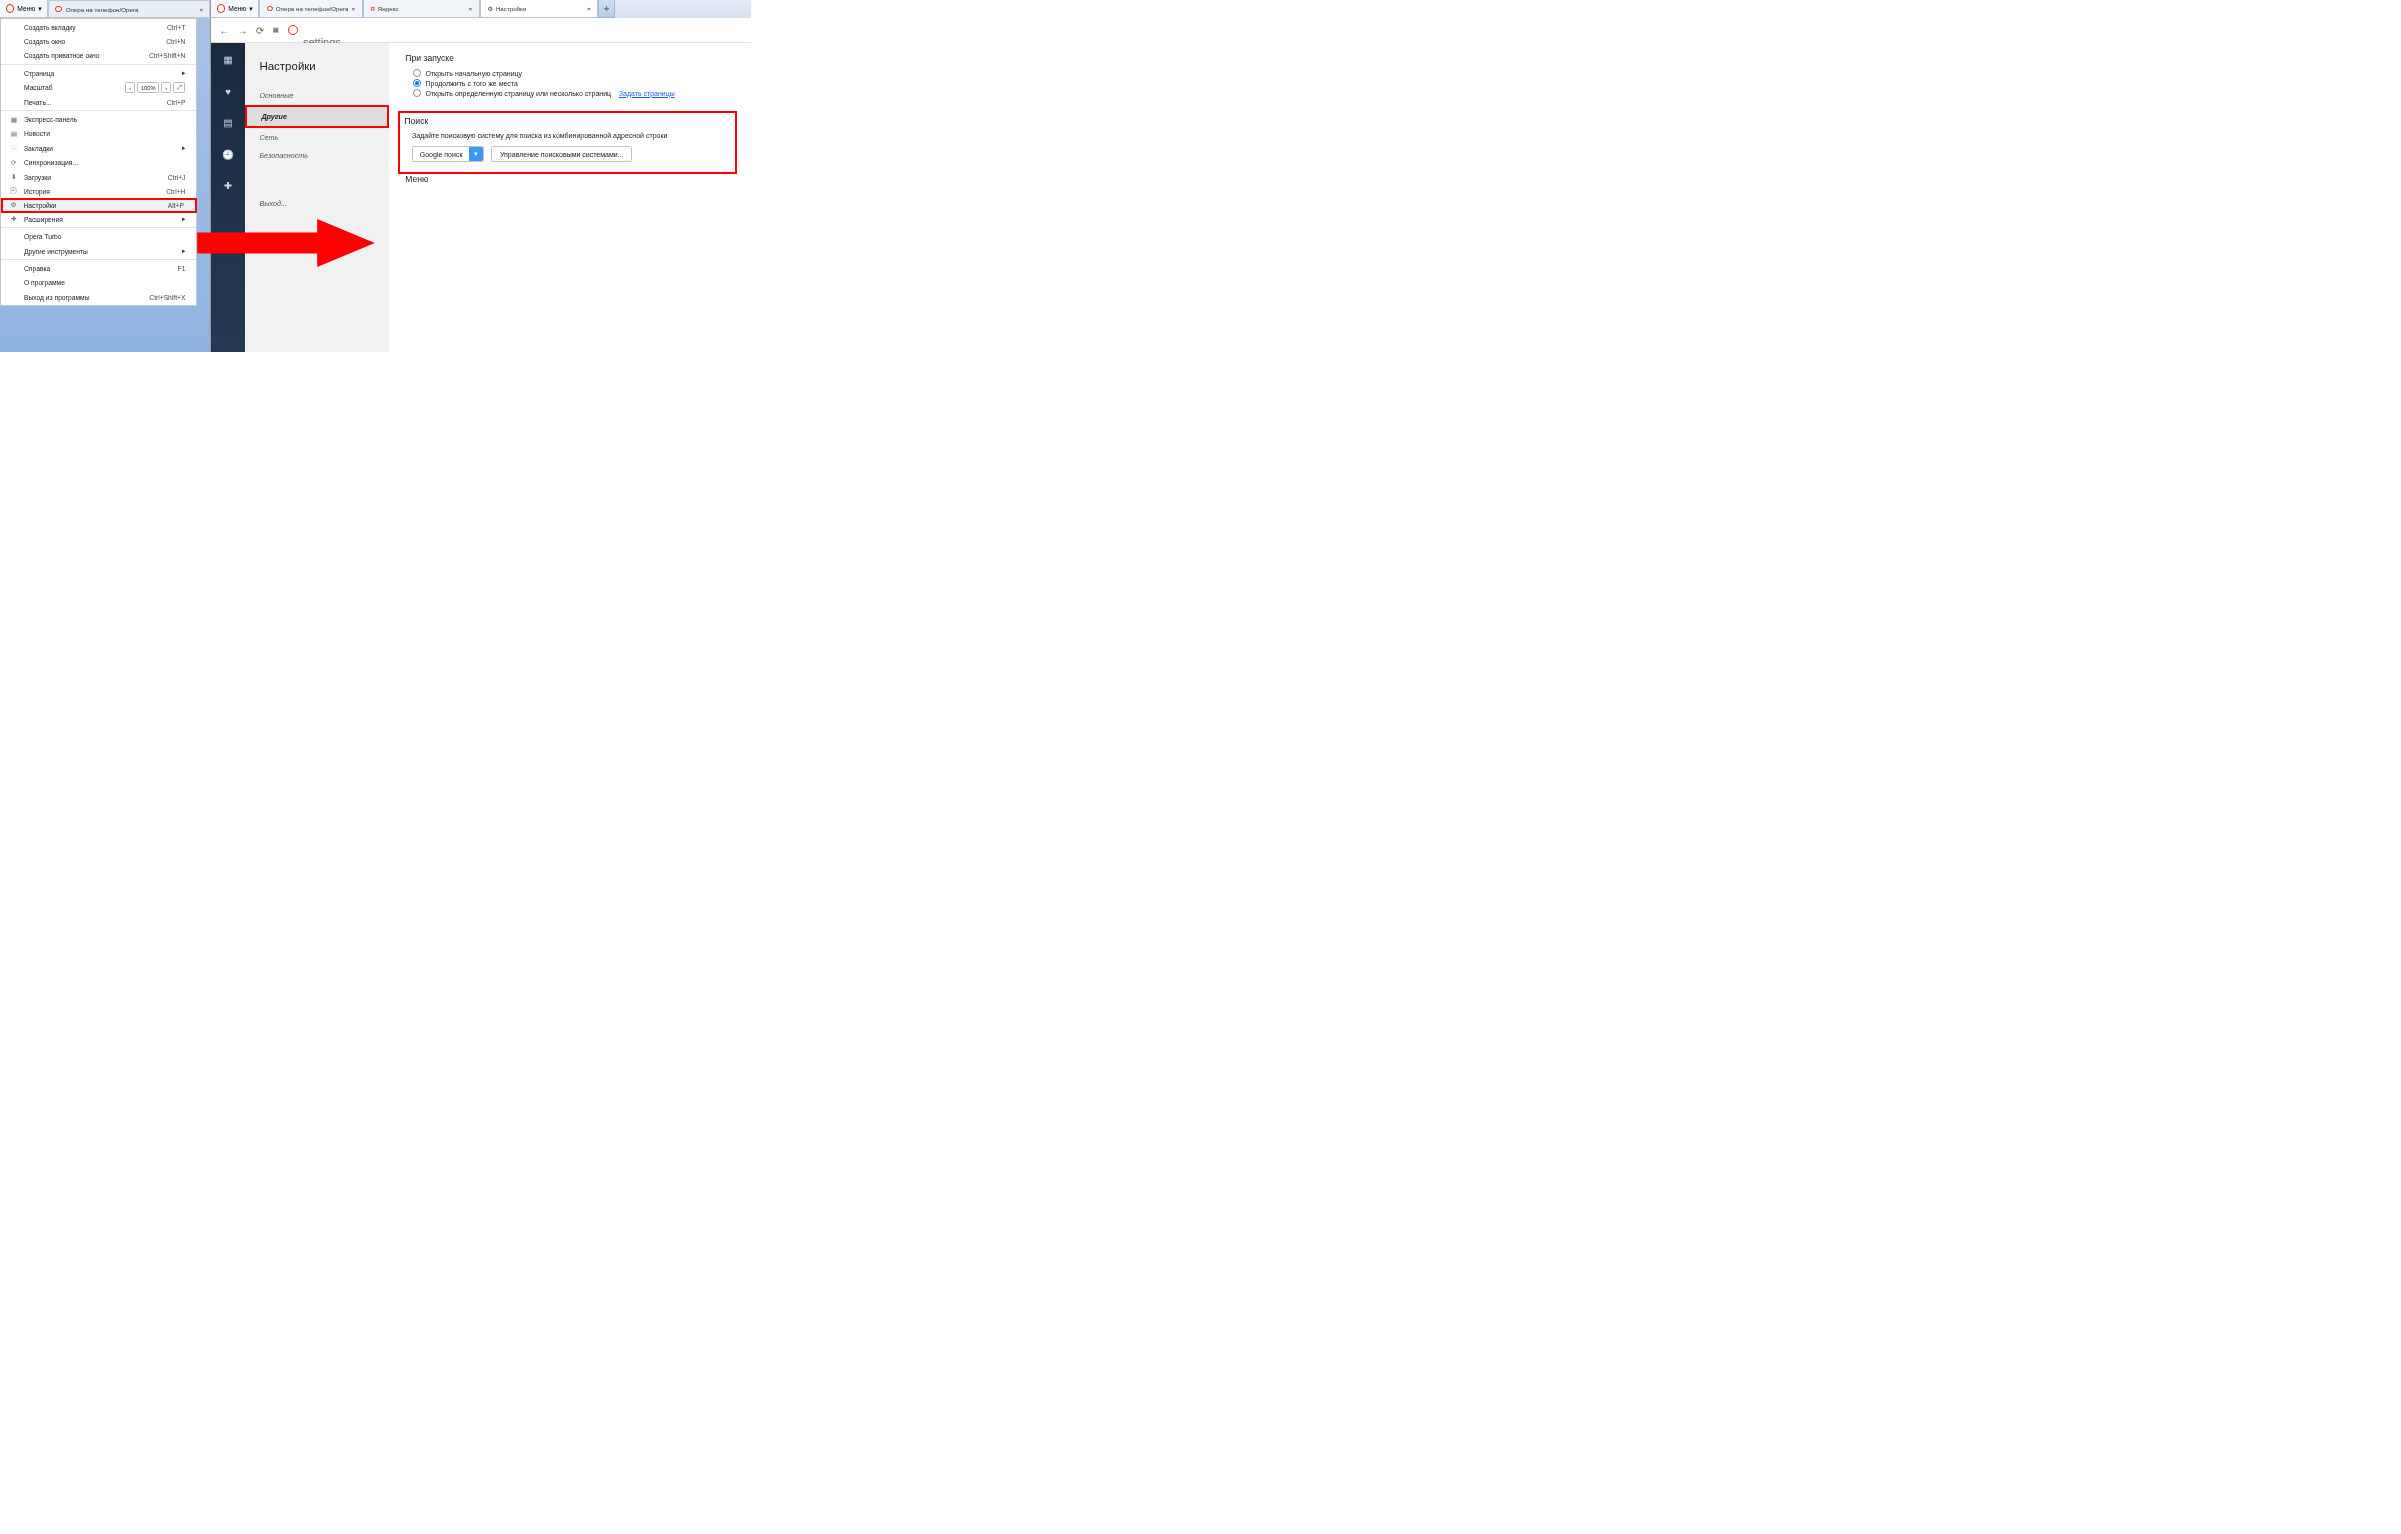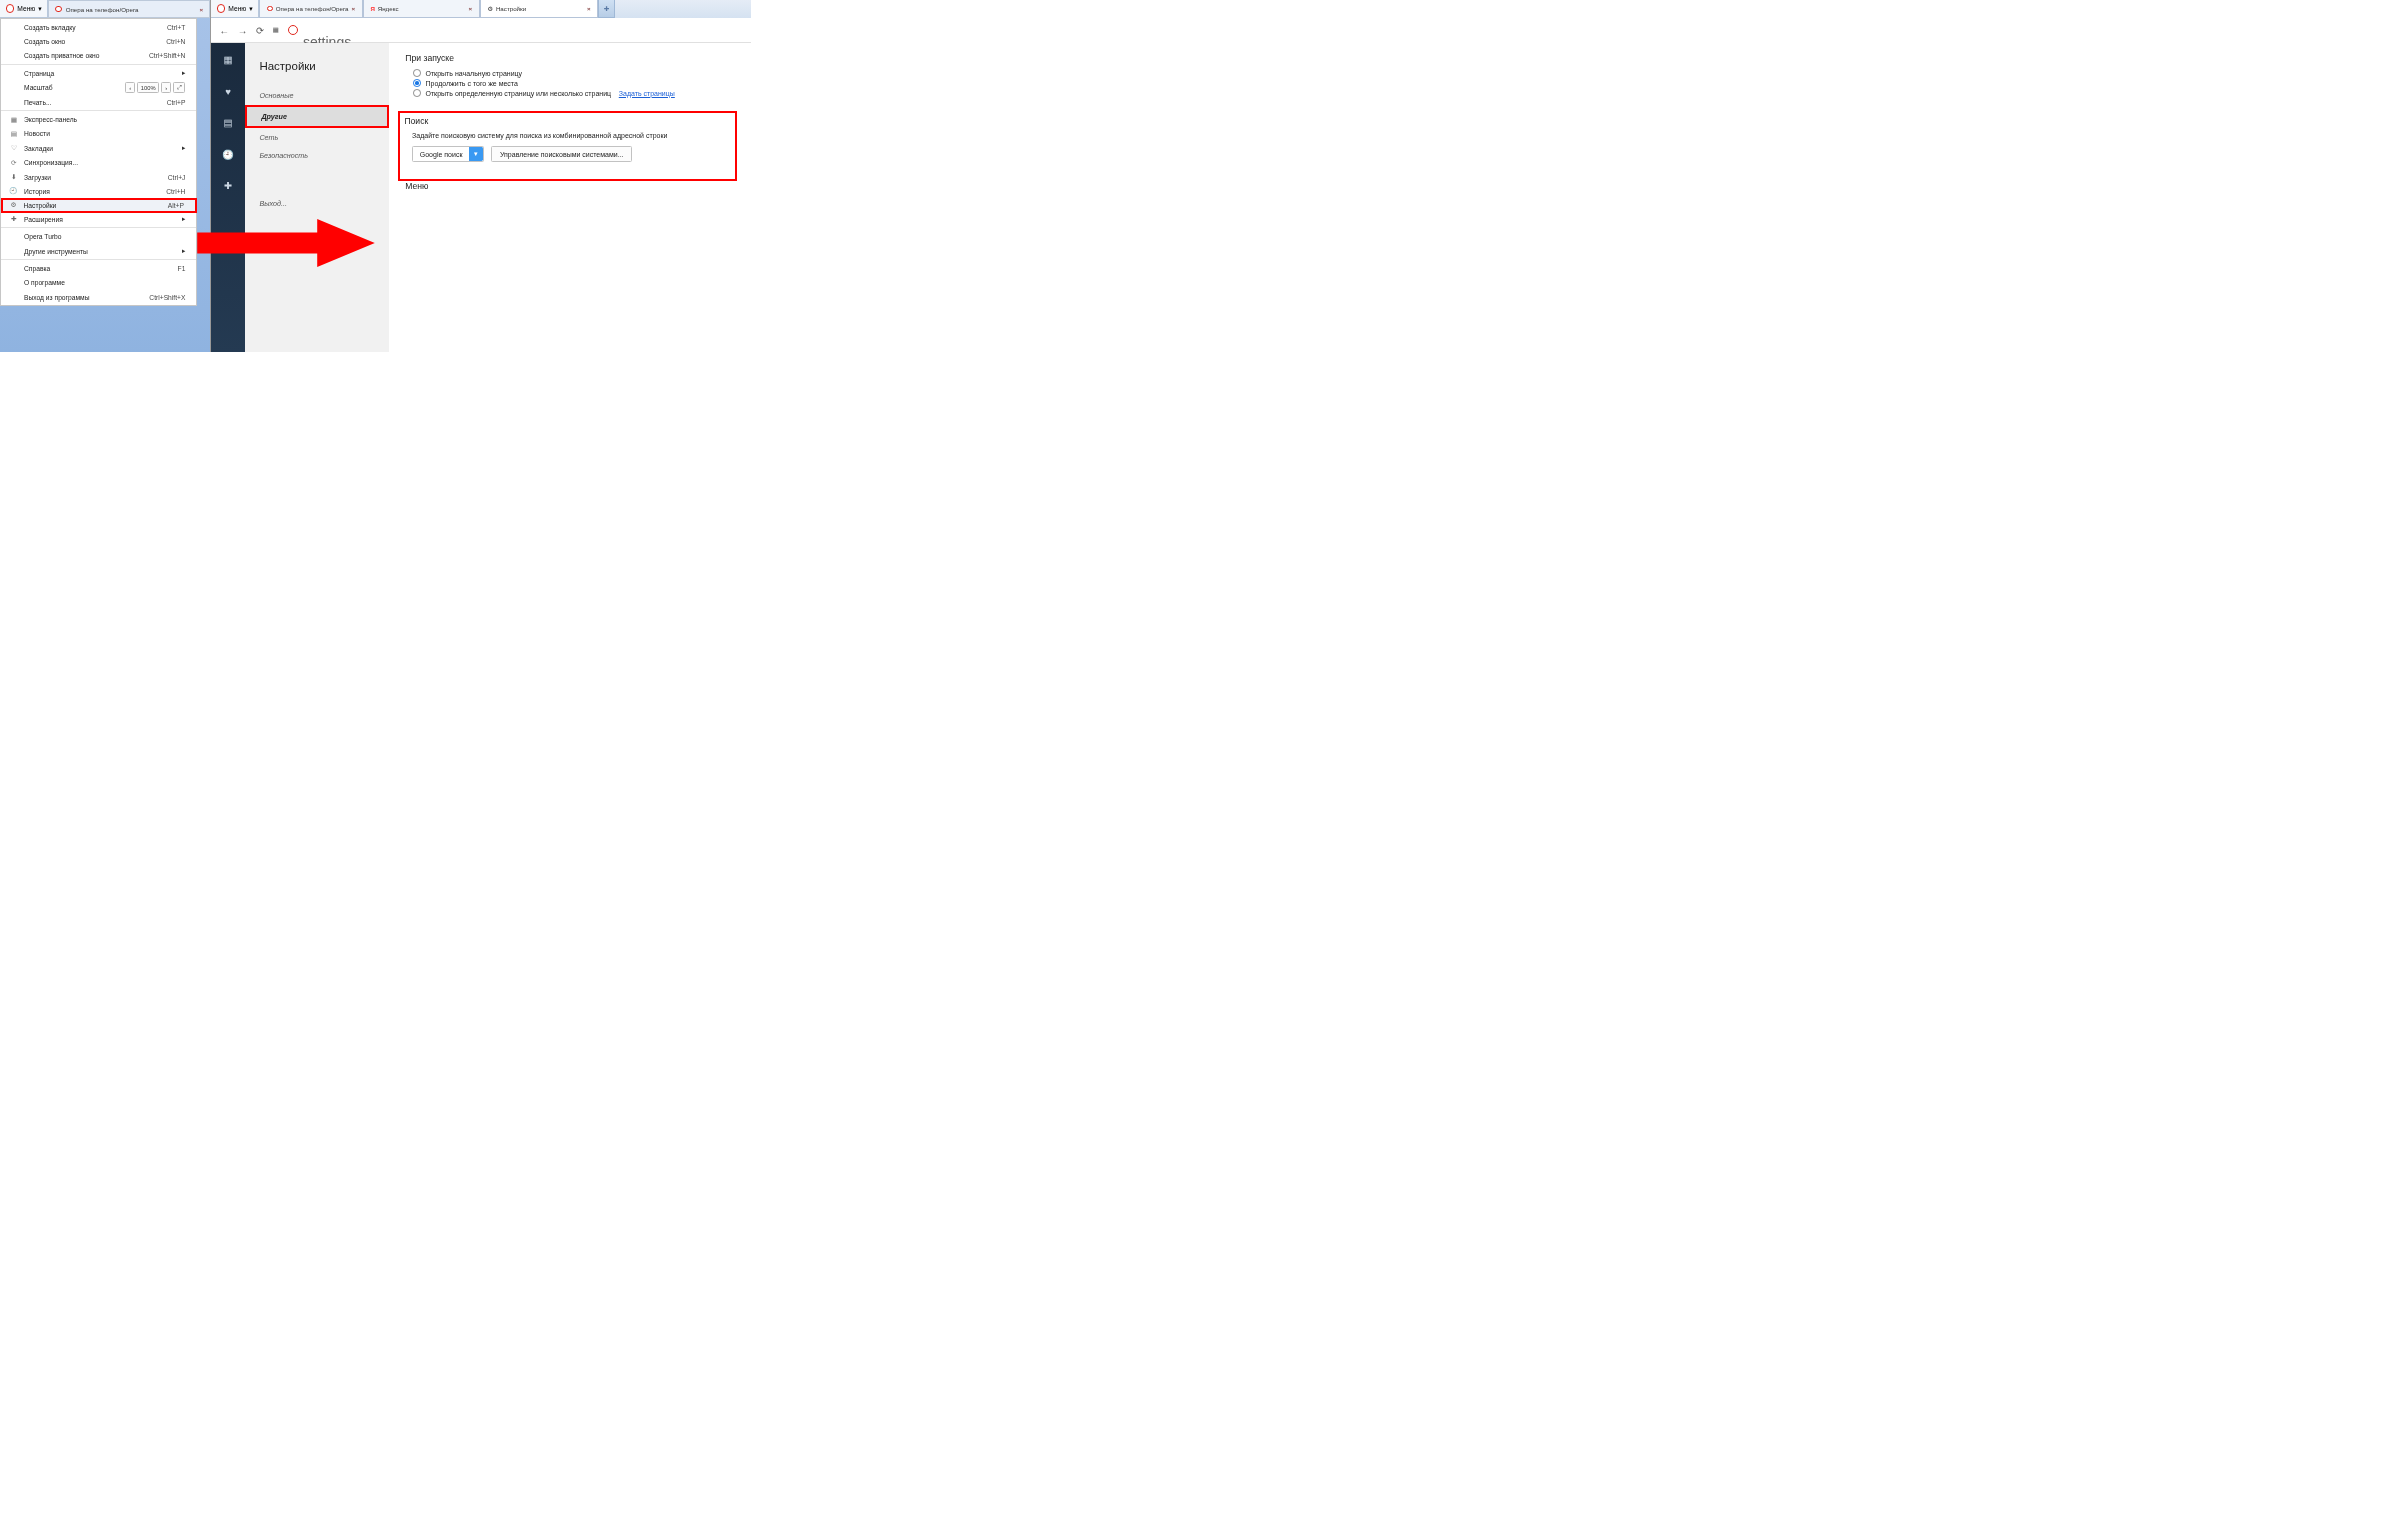--- a/index.html
+++ b/index.html
@@ -50,21 +50,21 @@
   .r-tab .tab-x { color: #8b4a4a; }
   .newtab-btn { width: 16.3px; display: flex; align-items: center; justify-content: center; color: #5a7aa5; background: linear-gradient(#cfe0f3,#b7cde6); border: 0.5px solid #9fb8d6; border-top:none; }
 
   .r-toolbar {
     height: 25px; display: flex; align-items: center; gap: 8.6px;
     padding: 0 8.6px; border-bottom: 0.5px solid #e0e0e0;
   }
   .tbtn { color: #555; font-size: 9.6px; }
   .addr { flex: 1; display: flex; align-items: center; gap: 4.8px; border: 0; height: 19px; }
   .addr .o-badge { width: 10.6px; height: 10.6px; border-radius: 50%; background: #fff; border: 1.9px solid #e1261c; }
-  .addr input { flex: 1; border: none; outline: none; font-size: 14px; color: #666; background: transparent; margin-top: 24px; }
+  .addr input { flex: 1; border: none; outline: none; font-size: 11px; color: #666; background: transparent; margin-top: 24px; }
 
   .r-body { flex: 1; display: flex; }
   .iconstrip {
     width: 34px; background: linear-gradient(#1a2a3d,#243a52);
     display: flex; flex-direction: column; align-items: center; padding-top: 10.6px; gap: 19px; color: #cbd7e4;
   }
   .iconstrip .sicon { width: 12.5px; height: 12.5px; display:flex; align-items:center; justify-content:center; font-size:9.6px; }
 
   .settings-side {
     width: 144px; background: #f1f1f1; padding: 11.5px 0 0 0;
@@ -285,21 +285,21 @@
             <span>Продолжить с того же места</span>
           </div>
           <div class="radio-row">
             <span class="radio"></span>
             <span>Открыть определенную страницу или несколько страниц</span>
             <a href="#">Задать страницы</a>
           </div>
         </div>
 
         <div class="searchbox-outline">
-          <div class="sm-group" style="margin-bottom:8px">
+          <div class="sm-group" style="margin-bottom:1px">
             <h2>Поиск</h2>
             <div class="search-desc">Задайте поисковую систему для поиска из комбинированной адресной строки</div>
             <div class="search-row">
               <div class="select-like">
                 <span>Google поиск</span>
                 <span class="dd">▾</span>
               </div>
               <div class="btn">Управление поисковыми системами...</div>
             </div>
           </div>

